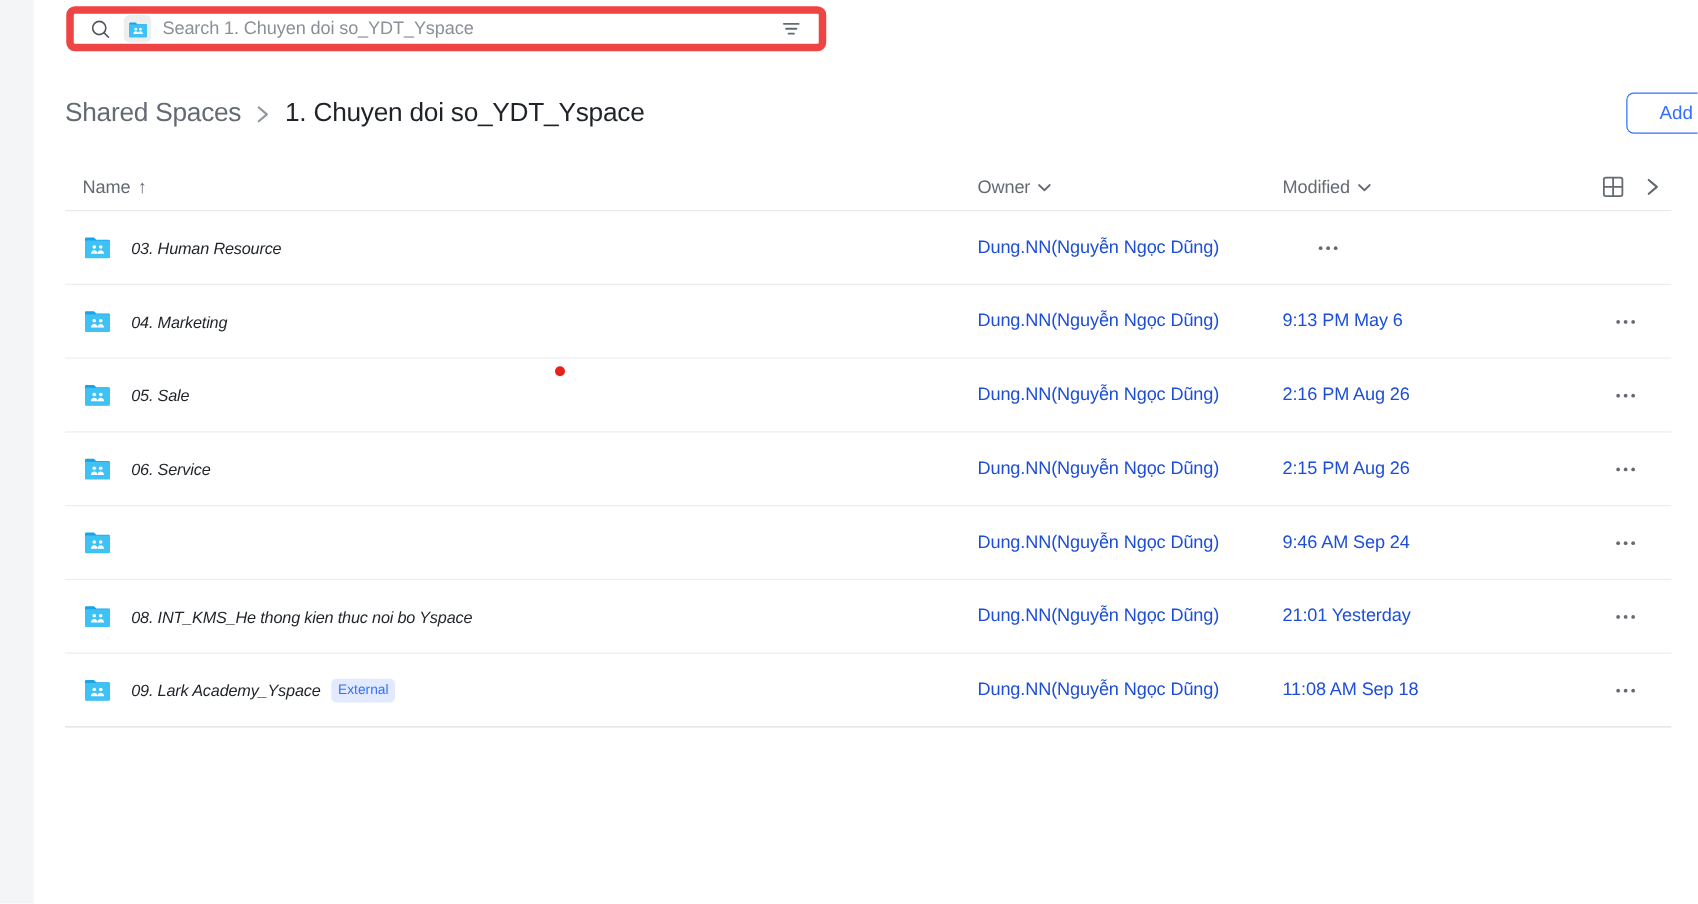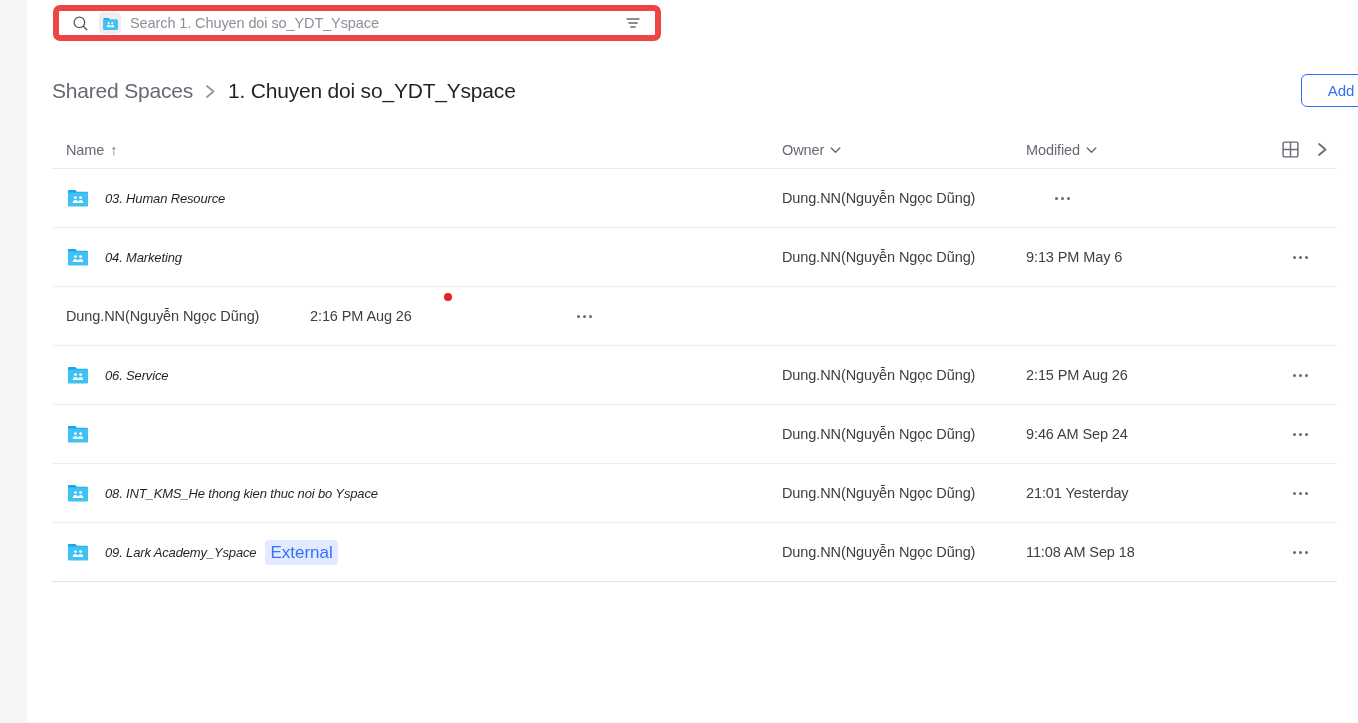--- a/index.html
+++ b/index.html
@@ -158,29 +158,29 @@
     letter-spacing: -0.15px;
     white-space: nowrap;
     cursor: pointer;
     font-style: italic;
   }
   .ext-badge {
     margin-left: 9px;
     display: inline-block;
     background: #e1eaff;
     color: #3370ff;
-    font-size: 17px;
+    font-size: 11px;
     line-height: 1;
     padding: 4px 5px 4px 5px;
     border-radius: 4px;
     vertical-align: middle;
   }
   .owner-text, .mod-text {
     font-size: 14.5px;
-    color: #404040;
+    color: #1d4ed8;
     letter-spacing: -0.1px;
     white-space: nowrap;
   }
   .dots-btn {
     width: 26px; height: 26px;
     display: flex;
     align-items: center;
     justify-content: center;
     gap: 3px;
     cursor: pointer;
@@ -347,20 +347,34 @@
     <div class="col-act">
       <span class="dots-btn">
         <span></span>
               <span></span>
               <span></span>
       </span>
     </div>
   </div>
 
   <div class="row">
+    <div class="col-name name-cell">
+      <svg class="folder-icon" viewBox="0 0 24 24">
+        <path d="M2 4.9a1 1 0 0 1 1-1h6.2l1.8 1.9h9.9a1 1 0 0 1 1 1v12.3a1 1 0 0 1-1 1H3a1 1 0 0 1-1-1z" fill="#1aa3e8"></path>
+        <path d="M2 7.4a1 1 0 0 1 1-1h18a1 1 0 0 1 1 1v12.1a1 1 0 0 1-1 1H3a1 1 0 0 1-1-1z" fill="#3ec1f5"></path>
+        <g fill="#ffffff">
+          <circle cx="9.4" cy="11.6" r="1.45"></circle>
+                <circle cx="14.6" cy="11.6" r="1.45"></circle>
+          <path d="M6.7 17c0-1.6 1.2-2.9 2.7-2.9S12.1 15.4 12.1 17z"></path>
+          <path d="M11.9 17c0-1.6 1.2-2.9 2.7-2.9S17.3 15.4 17.3 17z"></path>
+        </g>
+      </svg>
+      <span class="name-text">05. Sale</span>
+
+    </div>
     <div class="col-owner">
       <span class="owner-text">Dung.NN(Nguyễn Ngọc Dũng)</span>
     </div>
     <div class="col-mod">
       <span class="mod-text">2:16 PM Aug 26</span>
     </div>
     <div class="col-act">
       <span class="dots-btn">
         <span></span>
               <span></span>

